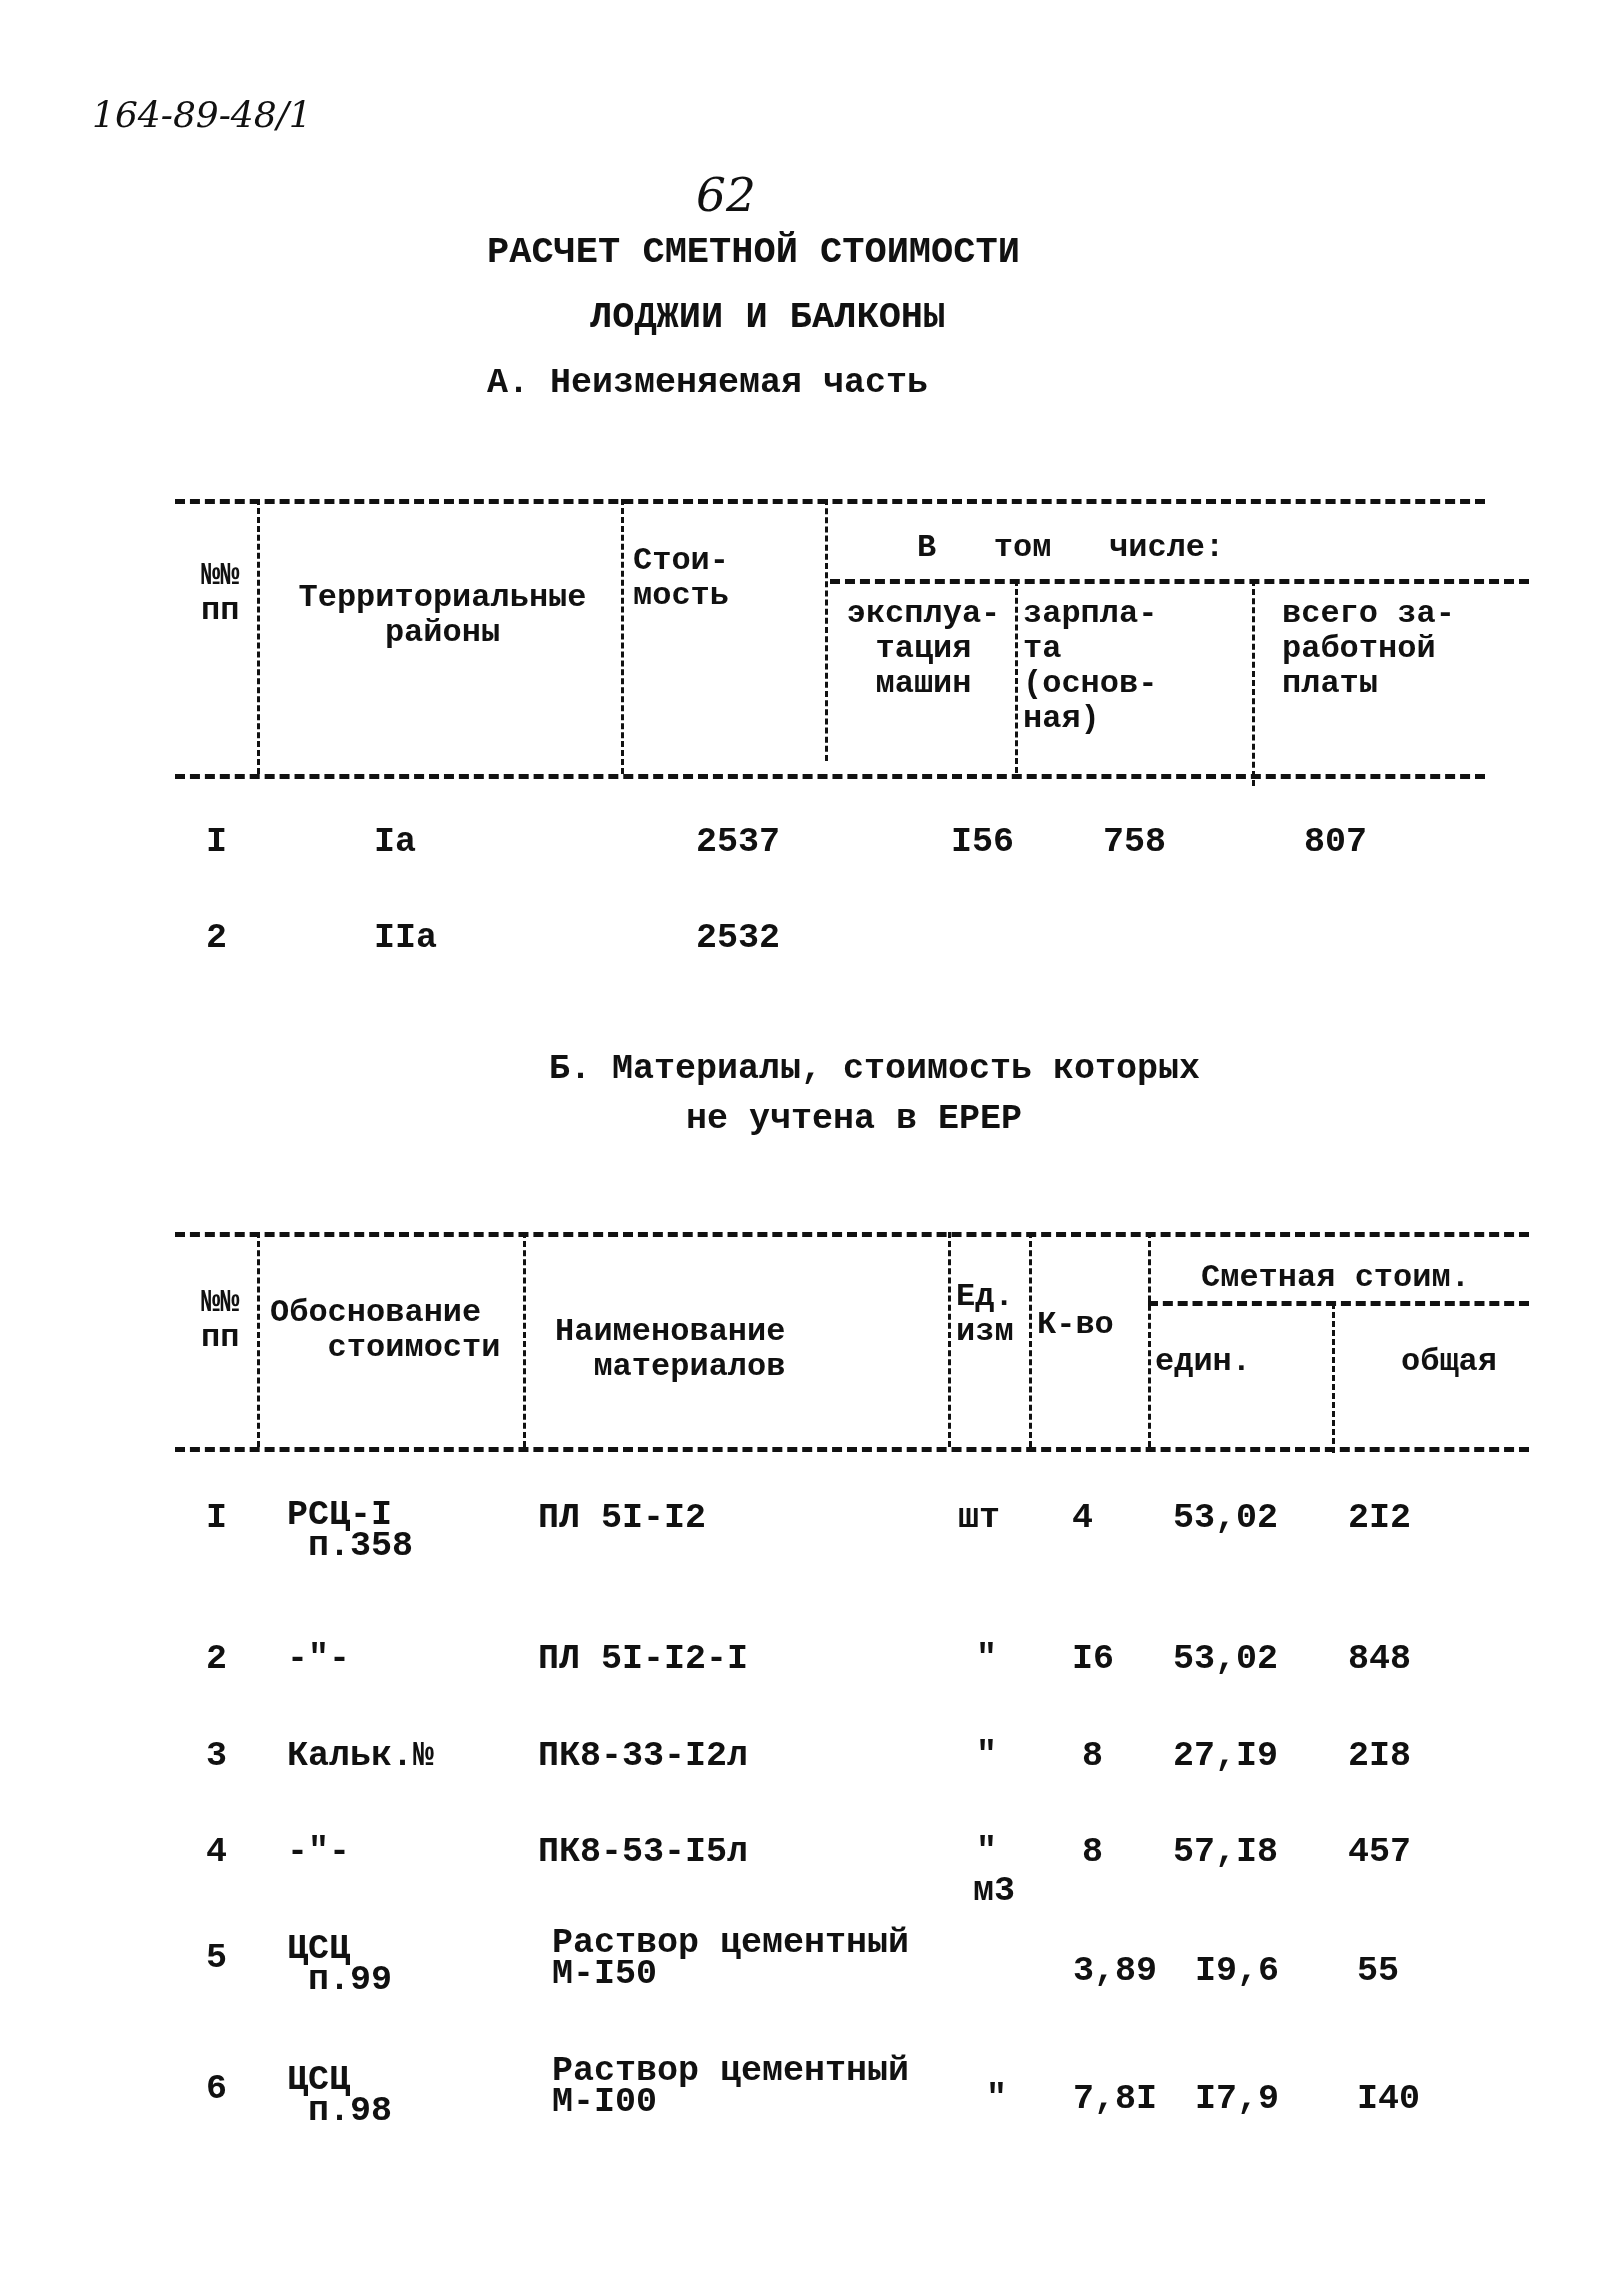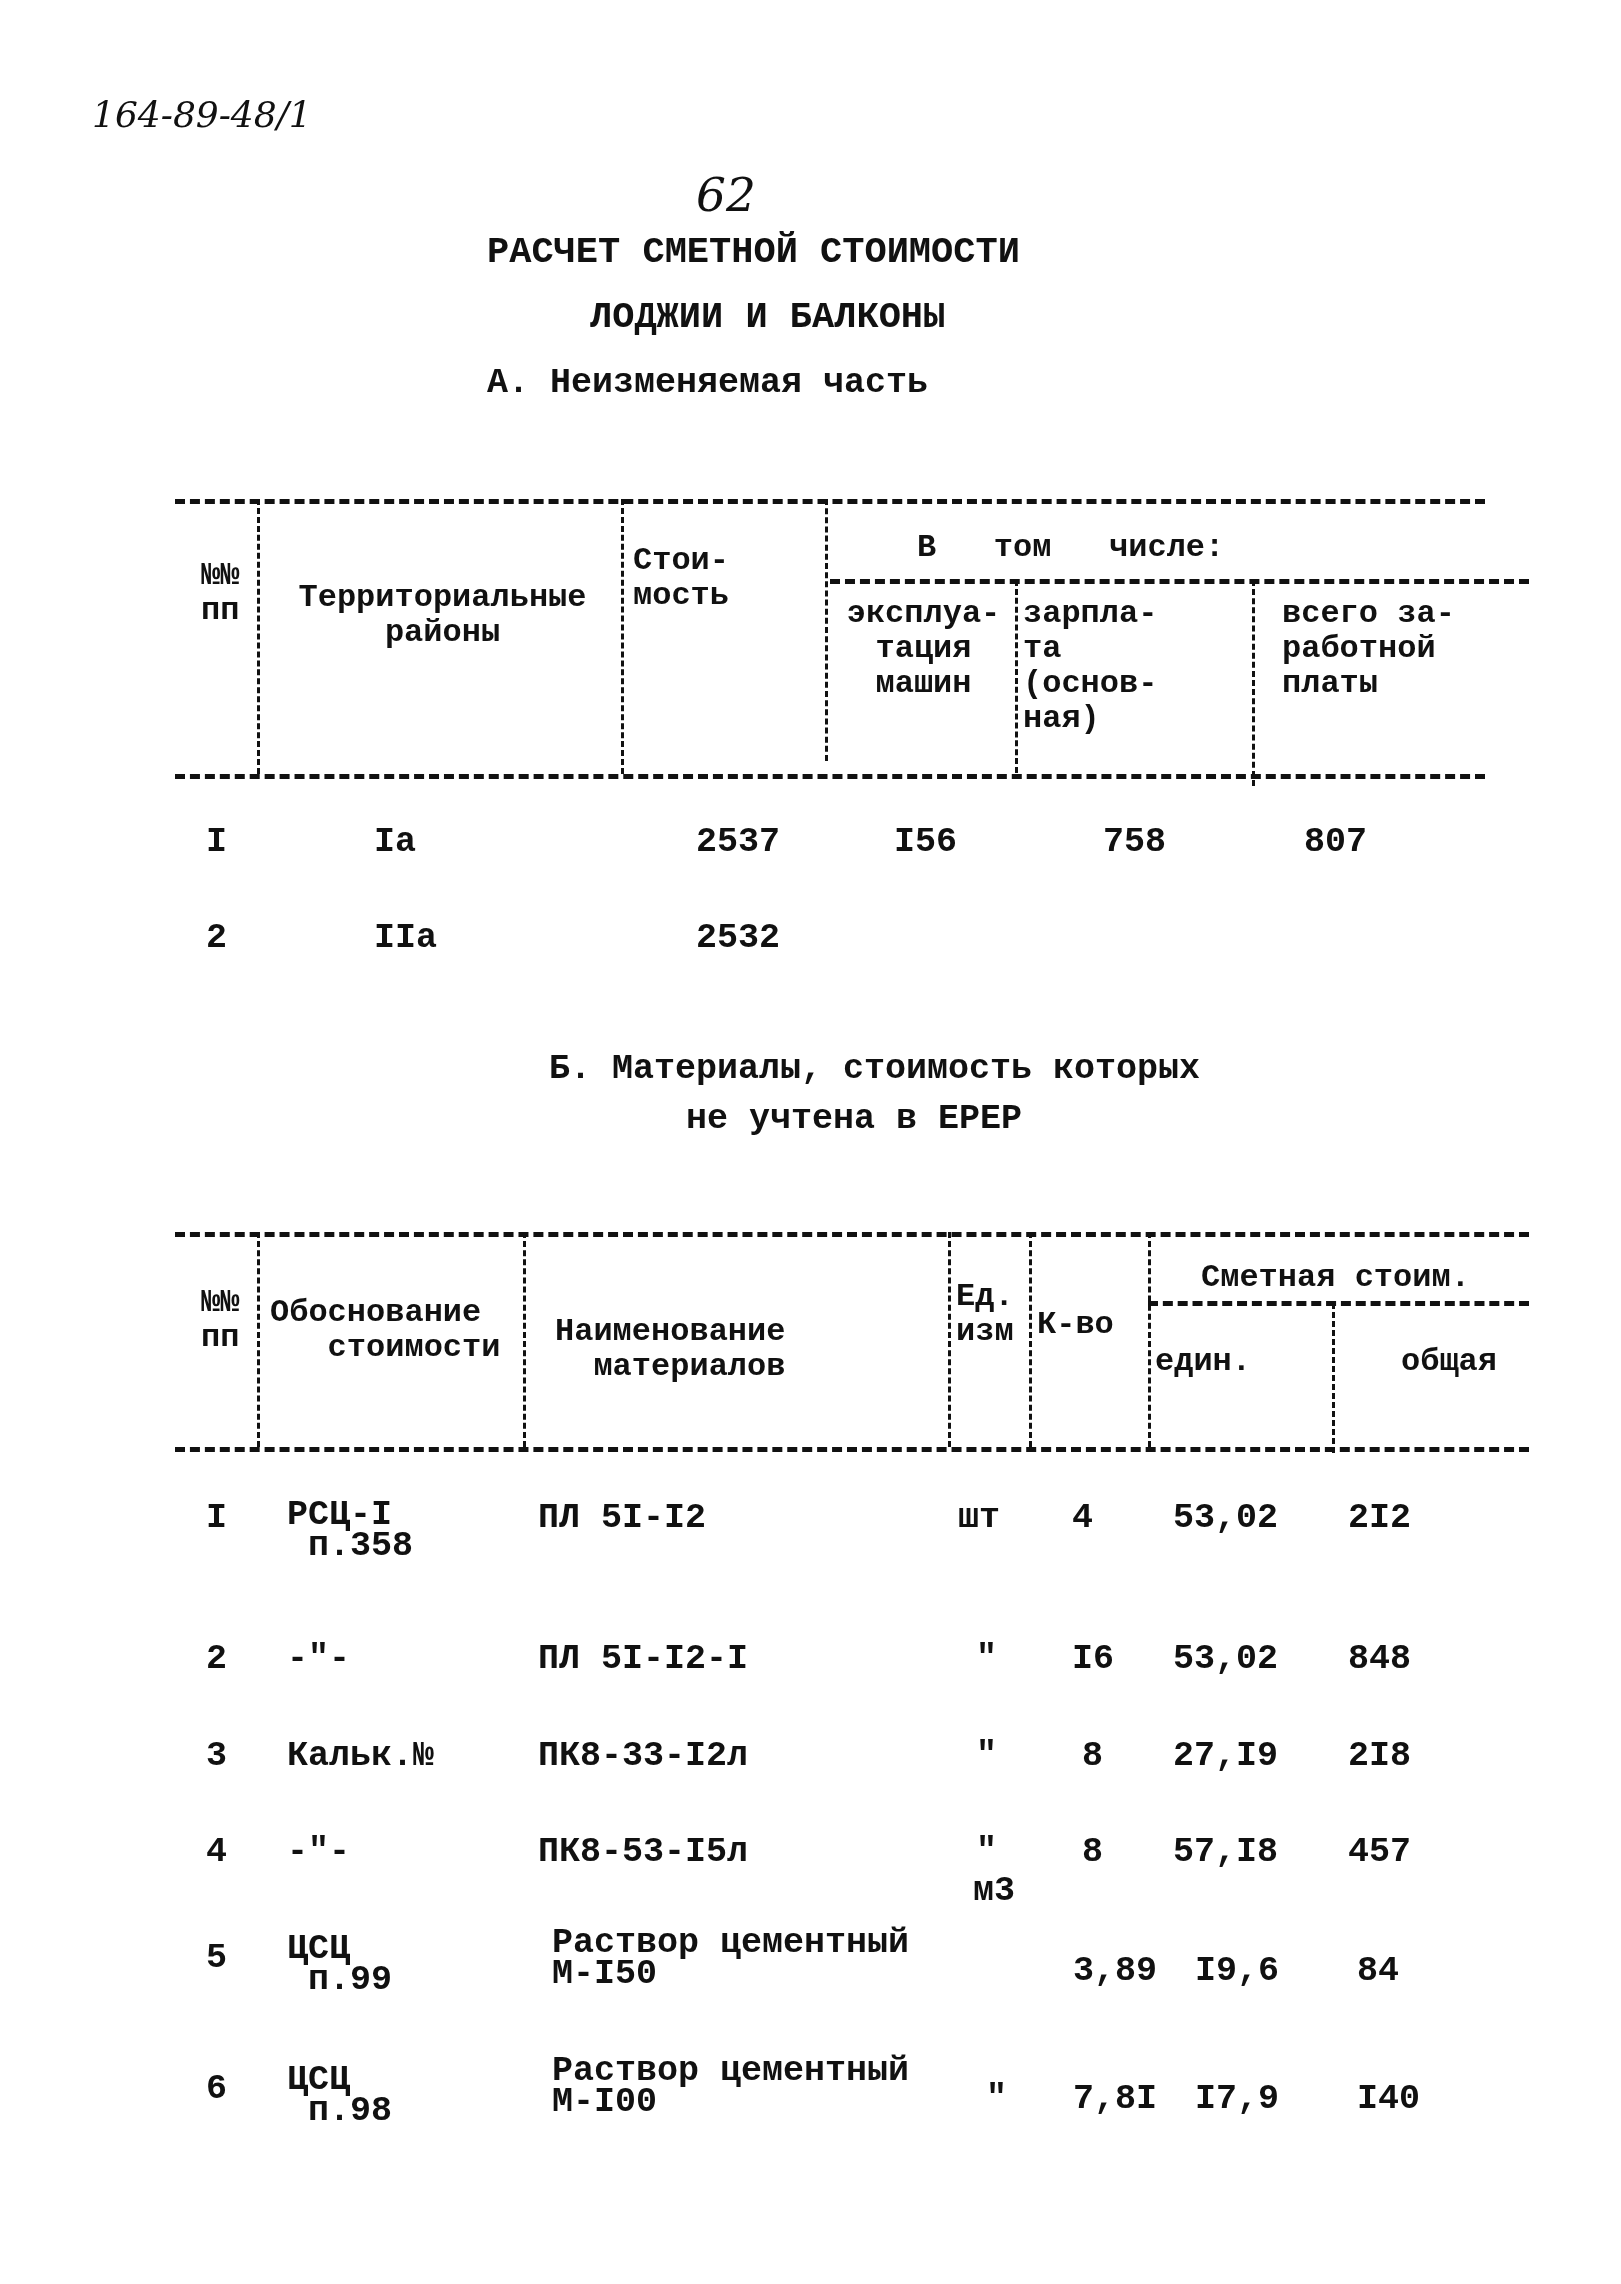--- a/index.html
+++ b/index.html
@@ -48,21 +48,21 @@
 (основ-
 ная)</div>
   <div class="abs hdr" style="left:1282px;top:596px;">всего за-
 работной
 платы</div>
 
   <div>
     <div class="abs type" style="left:206px;top:824px;">I</div>
     <div class="abs type" style="left:374px;top:824px;">Iа</div>
     <div class="abs type" style="left:696px;top:824px;">2537</div>
-    <div class="abs type" style="left:894px;top:824px;">I56</div>
+    <div class="abs type" style="left:951px;top:824px;">I56</div>
     <div class="abs type" style="left:1103px;top:824px;">758</div>
     <div class="abs type" style="left:1304px;top:824px;">807</div>
   </div>
   <div>
     <div class="abs type" style="left:206px;top:920px;">2</div>
     <div class="abs type" style="left:374px;top:920px;">IIа</div>
     <div class="abs type" style="left:696px;top:920px;">2532</div>
   </div>
 </div>
 
@@ -133,21 +133,21 @@
   </div>
   <div>
     <div class="abs type" style="left:206px;top:1940px;">5</div>
     <div class="abs type" style="left:287px;top:1934px;line-height:31px;">ЦСЦ
  п.99</div>
     <div class="abs type" style="left:552px;top:1928px;line-height:31px;">Раствор цементный
 М-I50</div>
     <div class="abs type" style="left:973px;top:1873px;">м3</div>
     <div class="abs type" style="left:1073px;top:1953px;">3,89</div>
     <div class="abs type" style="left:1195px;top:1953px;text-align:right;">I9,6</div>
-    <div class="abs type" style="left:1357px;top:1953px;">84</div>
+    <div class="abs type" style="left:1357px;top:1953px;">55</div>
   </div>
   <div>
     <div class="abs type" style="left:206px;top:2071px;">6</div>
     <div class="abs type" style="left:287px;top:2065px;line-height:31px;">ЦСЦ
  п.98</div>
     <div class="abs type" style="left:552px;top:2056px;line-height:31px;">Раствор цементный
 М-I00</div>
     <div class="abs type" style="left:986px;top:2081px;">"</div>
     <div class="abs type" style="left:1073px;top:2081px;">7,8I</div>
     <div class="abs type" style="left:1195px;top:2081px;">I7,9</div>

